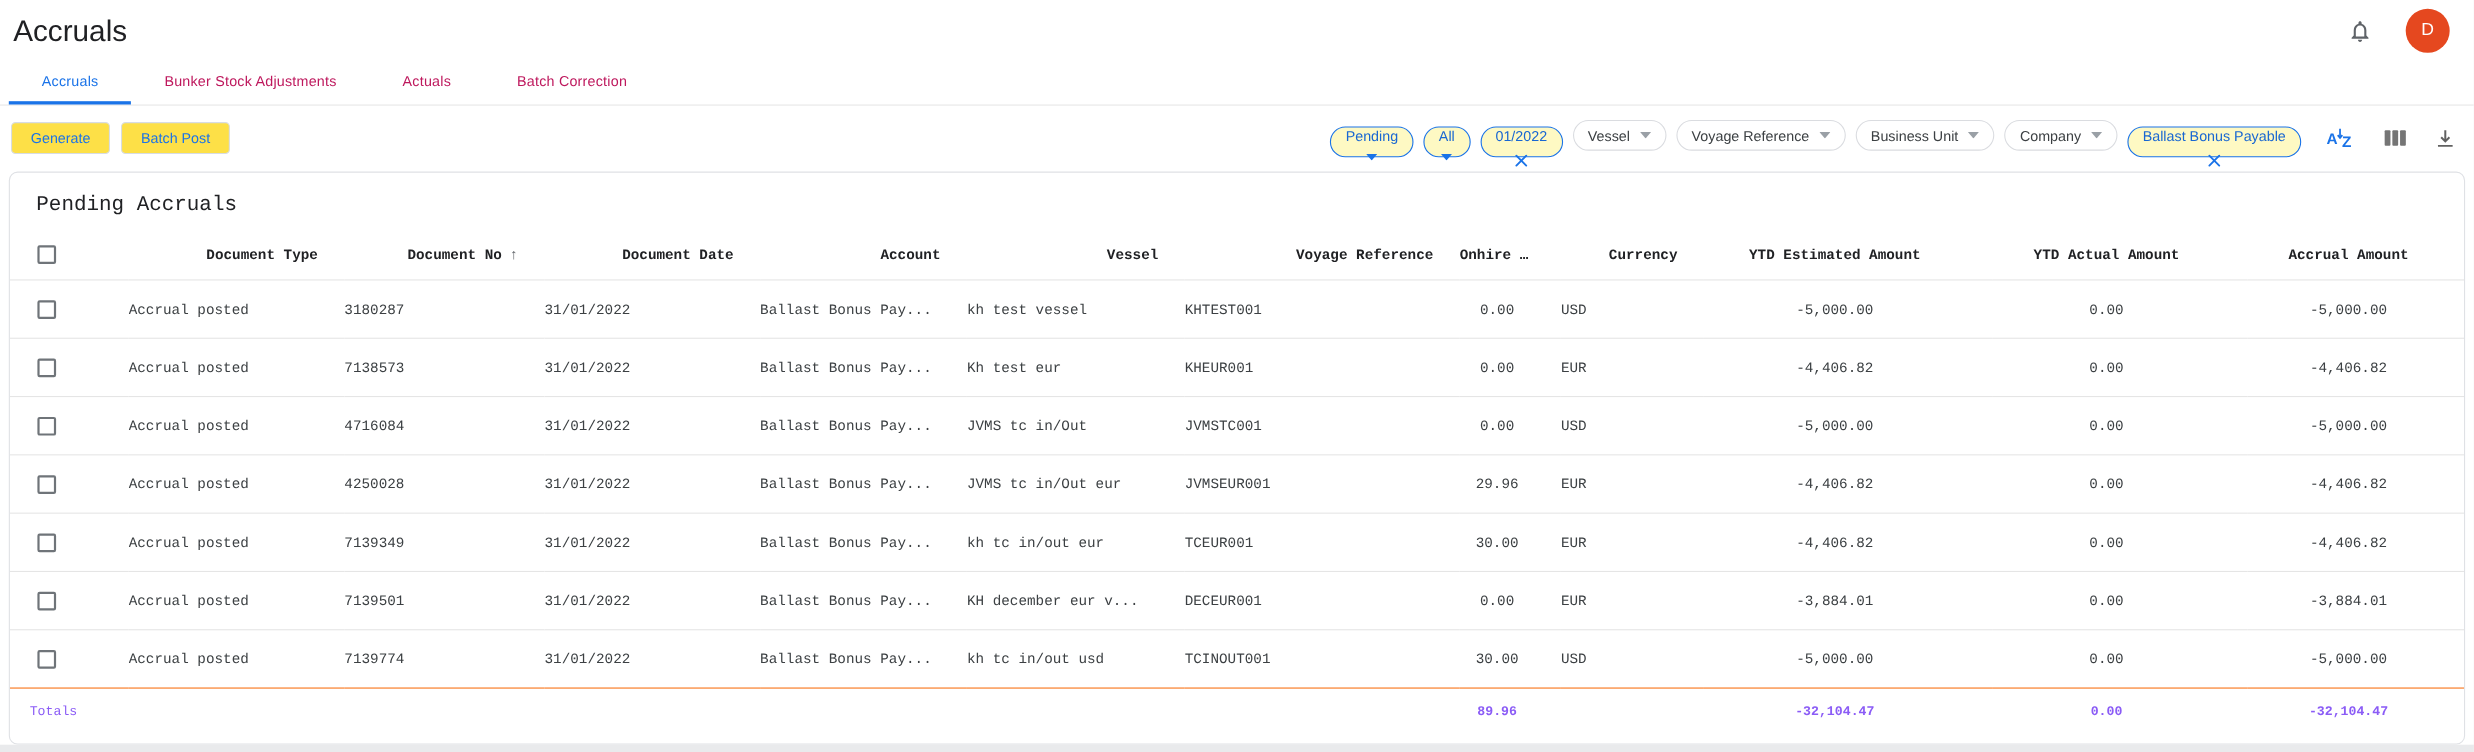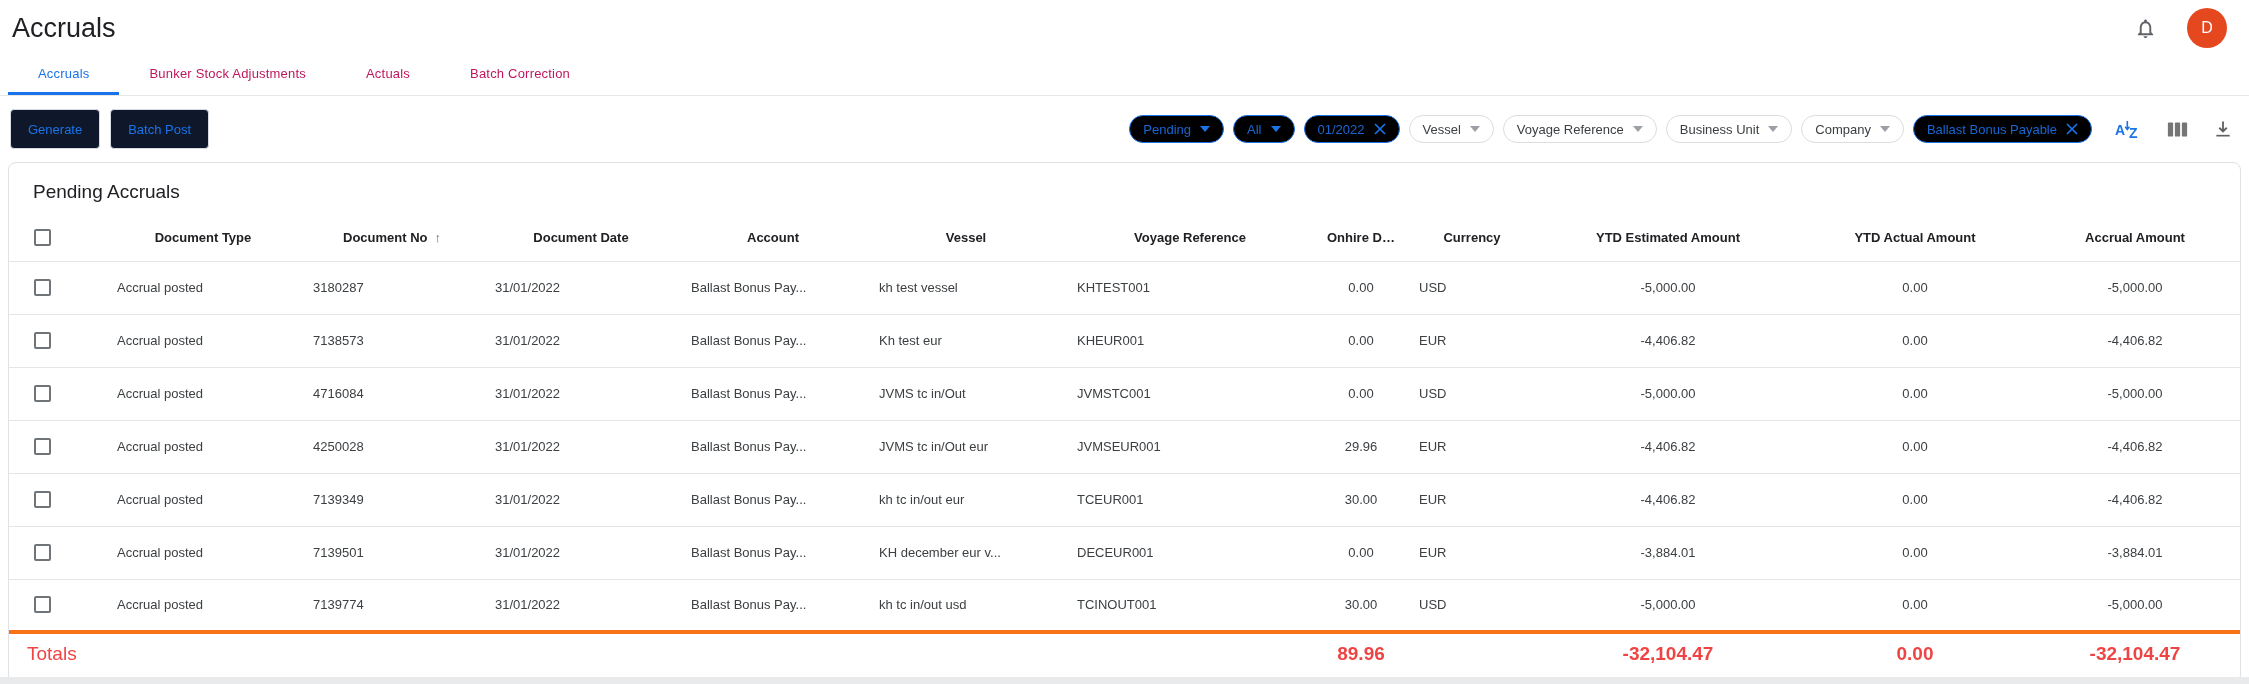--- a/index.html
+++ b/index.html
@@ -20,44 +20,44 @@
             display:flex; align-items:center; justify-content:center; font-size:16px; font-weight:500; }
 
   
   .tabbar { display:flex; border-bottom:1px solid #e7e7e7; padding-left:8px; margin-top:8px; }
   .tab { padding:10px 30px 11px; font-size:13px; font-weight:500; color:#be185d;
          border-bottom:3px solid transparent; cursor:pointer; letter-spacing:.2px; white-space:nowrap; }
   .tab.active { color:#1a73e8; border-bottom-color:#1a73e8; }
 
   
   .toolbar { display:flex; align-items:center; padding:13px 14px 8px 10px; }
-  .btn { border:1px solid #d7dce3; background:#0f172a; color:#1a73e8; font-family:inherit;
-         font-size:13px; font-weight:500; border-radius:4px; height:40px; padding:0 17px;
+  .btn { border:1px solid #d7dce3; background:#fde047; color:#1a73e8; font-family:inherit;
+         font-size:13px; font-weight:500; border-radius:4px; height:29px; padding:0 17px;
          margin-right:10px; cursor:pointer; }
   .spacer { flex:1; }
   .chip { display:inline-flex; align-items:center; gap:9px; height:28px; border-radius:15px;
           border:1px solid #dadce0; padding:0 13px; font-size:13px; font-weight:500;
           color:#3c4043; margin-left:9px; background:#fff; cursor:pointer; white-space:nowrap; }
-  .chip.selected { background:#000000; border-color:#1a73e8; color:#1967d2; }
+  .chip.selected { background:#fef9c3; border-color:#1a73e8; color:#1967d2;flex-direction:column; }
   .chip .caret { color:#9aa0a6; line-height:0; }
   .chip.selected .caret { color:#1a73e8; }
   .chip .clear-x { color:#1a73e8; line-height:0; }
   .icon-btn { background:none; border:none; padding:2px; margin-left:21px; cursor:pointer; line-height:0; }
 
   
   .card { margin:5px 8px 0; background:#fff; border:1px solid #dfe1e5; border-radius:8px;
-          height:521px; overflow:hidden; }
+          height:521px; overflow:hidden;font-family:Liberation Mono, monospace; }
   .section-title { font-size:19px; font-weight:400; color:#202124; padding:18px 0 12px 24px; }
   table { width:100%; border-collapse:collapse; table-layout:fixed; }
   th, td { overflow:hidden; white-space:nowrap; text-overflow:ellipsis; }
-  thead th { font-size:13px; font-weight:700; color:#202124; height:46px; text-align:center;
+  thead th { font-size:13px; font-weight:700; color:#202124; height:46px; text-align:right;
              vertical-align:middle; padding:0 24px 0 0; }
   tbody td { font-size:13px; color:#3c4043; height:53px; border-top:1px solid #e5e5e5;
              padding:0 24px 0 0; }
-  tfoot td { font-size:19px; color:#ef4444; height:42px; border-top:4px solid #f97316;
+  tfoot td { font-size:12px; color:#8b5cf6; height:42px; border-top:1px solid #f97316;
              padding:0 24px 0 0; }
   tfoot td.num { font-weight:600; }
   th:last-child, td:last-child { padding-right:16px; }
   .num { text-align:center; }
   .checkbox-cell { padding-left:25px !important; }
   .checkbox { width:17px; height:17px; border:2px solid #6f7479; border-radius:2px; background:#fff; cursor:pointer; }
   .sort-arrow { color:#5f6368; font-size:13px; margin-left:7px; font-weight:400; }
   .label-cell { padding-left:18px !important; }
 </style>
 </head>

